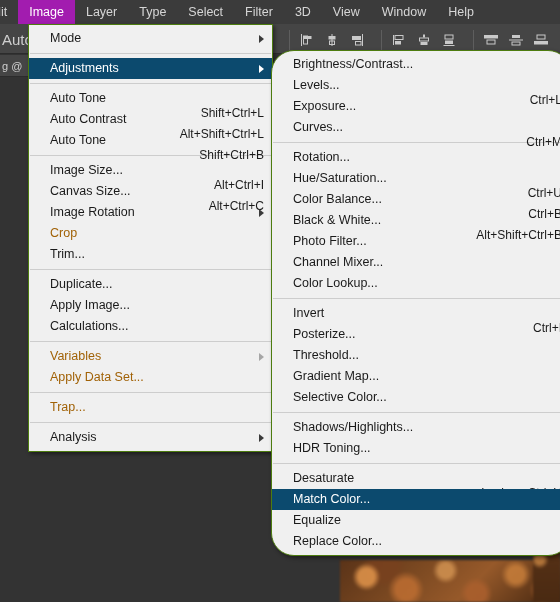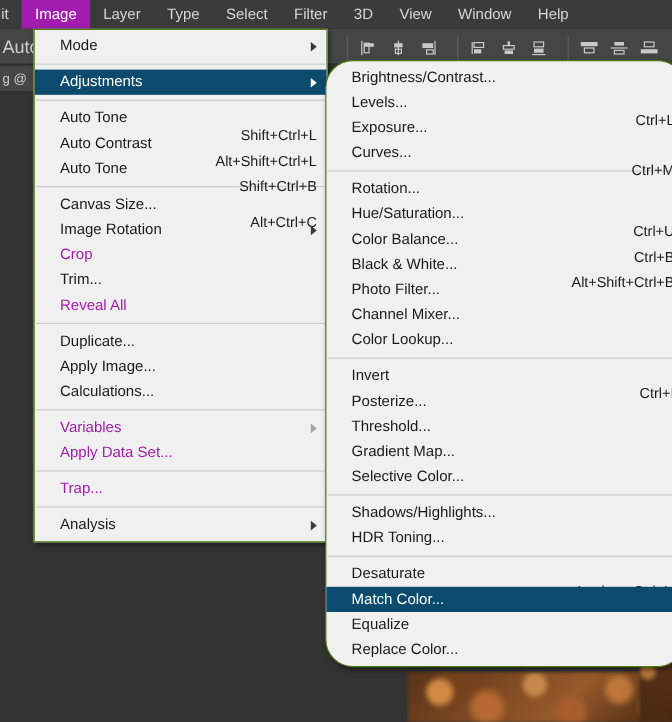--- a/index.html
+++ b/index.html
@@ -130,21 +130,21 @@
 
   .mi {
     position: relative;
     display: flex; align-items: center;
     height: 21px;
     padding: 0 8px 0 21px;
     white-space: nowrap;
     line-height: 1;
   }
   .mi.highlight { background: #0c4a6e; color: #ffffff; }
-  .mi.disabled { color: #a21caf; }
+  .mi.disabled { color: #a16207; }
   .mi-label { flex: 0 0 auto; }
   .mi-accel {
     margin-left: auto;
     padding-left: 22px;
     font-size: 12px;
     color: #1a1a1a;
     margin-top: 28px;
   }
   .mi-arrow {
     position: absolute;
@@ -283,35 +283,36 @@
       <div class="mi">
         <span class="mi-label">Auto Contrast</span>
         <span class="mi-accel">Alt+Shift+Ctrl+L</span>
       </div>
       <div class="mi">
         <span class="mi-label">Auto Tone</span>
         <span class="mi-accel">Shift+Ctrl+B</span>
       </div>
       <div class="mi-sep"></div>
       <div class="mi">
+        <span class="mi-label">Image Size...</span>
+        <span class="mi-accel">Alt+Ctrl+I</span>
+      </div>
+      <div class="mi">
         <span class="mi-label">Canvas Size...</span>
         <span class="mi-accel">Alt+Ctrl+C</span>
       </div>
       <div class="mi">
         <span class="mi-label">Image Rotation</span>
         <span class="mi-arrow"></span>
       </div>
       <div class="mi disabled">
         <span class="mi-label">Crop</span>
       </div>
       <div class="mi">
         <span class="mi-label">Trim...</span>
-      </div>
-      <div class="mi disabled">
-        <span class="mi-label">Reveal All</span>
       </div>
       <div class="mi-sep"></div>
       <div class="mi">
         <span class="mi-label">Duplicate...</span>
       </div>
       <div class="mi">
         <span class="mi-label">Apply Image...</span>
       </div>
       <div class="mi">
         <span class="mi-label">Calculations...</span>

